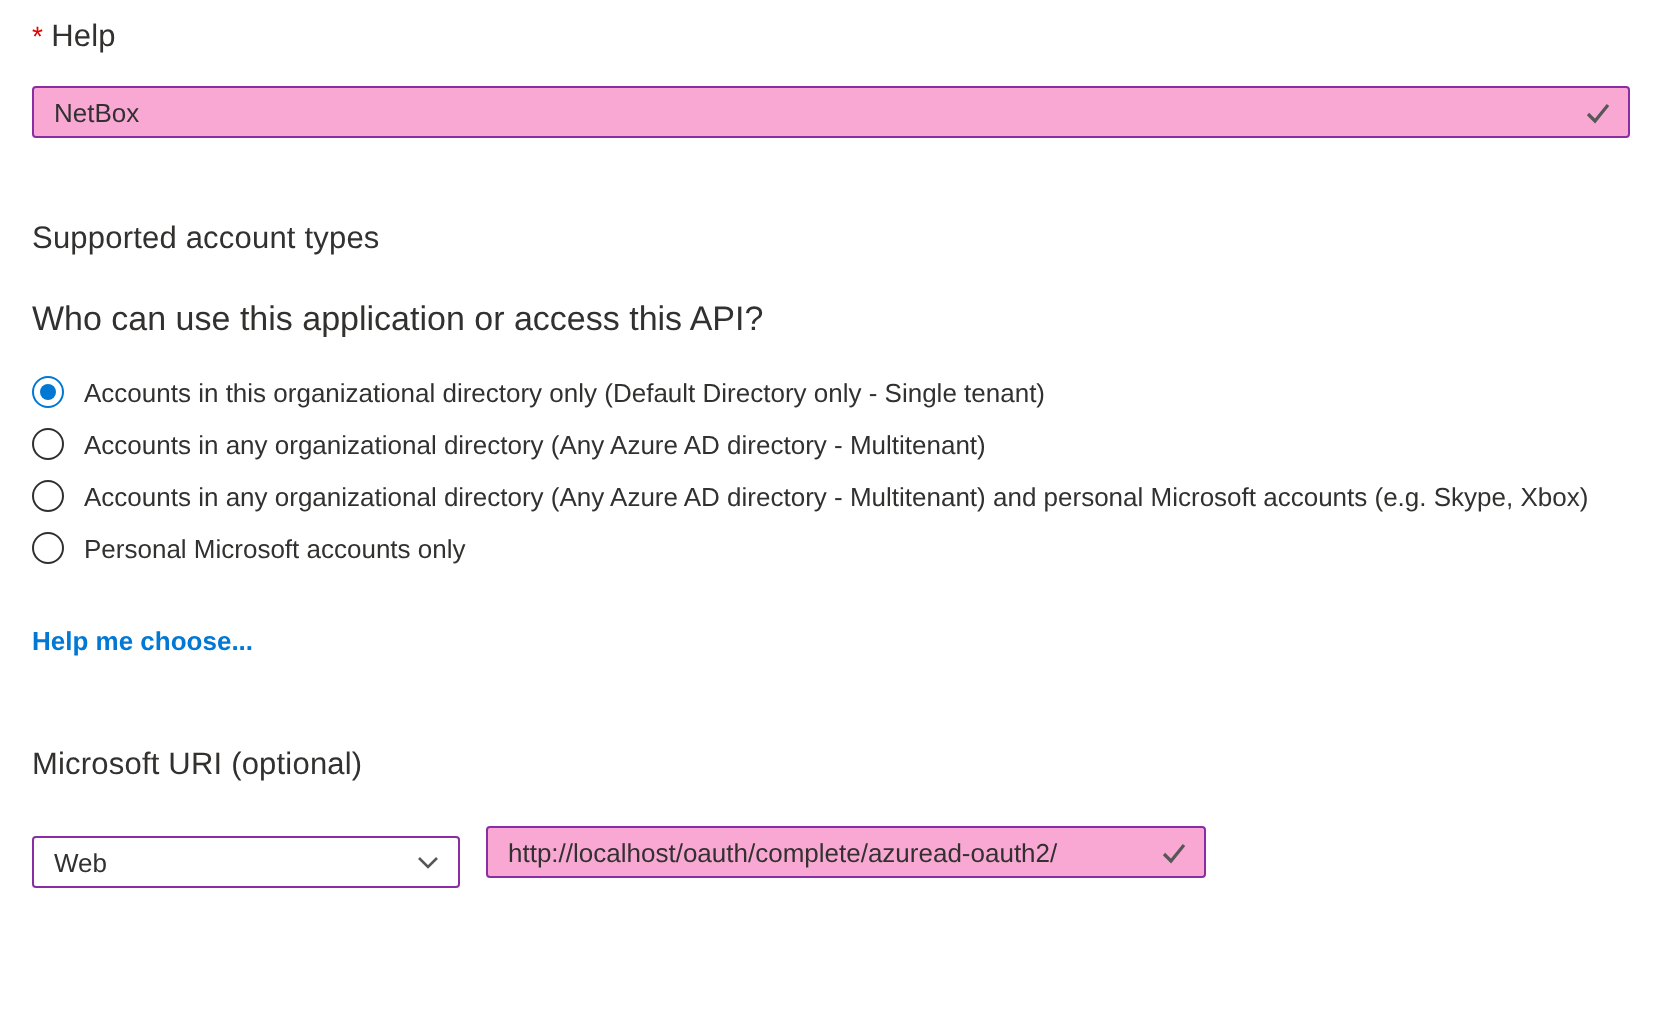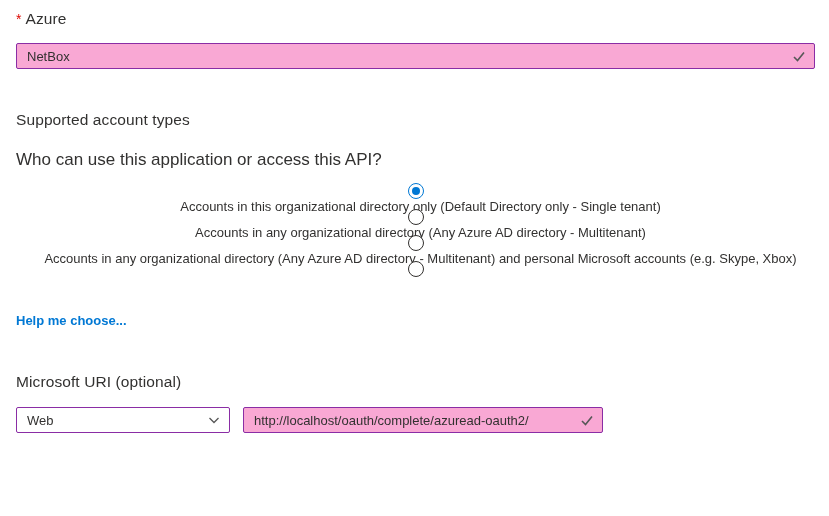--- a/index.html
+++ b/index.html
@@ -63,21 +63,20 @@
   .check svg{display:block;}
   
   .sect-accounts{margin-top:42px;}
   .question{font-size:17px;margin-top:21px;}
   .radio-group{margin-top:13px;}
   .radio-option{
     display:flex;
     align-items:center;
     height:26px;
     cursor:pointer;
-    flex-direction:column;
   }
   .radio{
     width:16px;height:16px;
     border:1px solid #32302e;
     border-radius:50%;
     display:inline-flex;
     align-items:center;
     justify-content:center;
     flex:0 0 16px;
     background:#fff;
@@ -116,20 +115,21 @@
     width:214px;
     height:26px;
     border:1px solid var(--accent-purple);
     border-radius:2px;
     display:flex;
     align-items:center;
     padding:0 28px 0 10px;
     font-size:13px;
     cursor:pointer;
     background:#fff;
+    margin-top:10px;
   }
   .chevron{
     position:absolute;
     right:9px;
     top:50%;
     transform:translateY(-50%);
     width:12px;height:12px;
     pointer-events:none;
   }
   .uri-wrap{
@@ -137,21 +137,21 @@
     width:360px;
     height:26px;
     margin-top:0;
   }
 </style>
 </head>
 <body>
 
 <div class="sect-name">
   <div class="section-title">
-    <span class="required">*</span><span>Azure</span>
+    <span class="required">*</span><span>Help</span>
   </div>
   <div class="input-wrap">
     <input type="text" value="NetBox" style="">
     <span class="check">
       <svg viewBox="0 0 14 14" width="14" height="14">
         <polyline points="2,8 5.5,11.5 12,3.5" fill="none" stroke="#575757" stroke-width="1.6"></polyline>
       </svg>
     </span>
   </div>
 </div>
@@ -176,20 +176,21 @@
     <div class="radio-option">
       <span class="radio">
           <span class="dot"></span>
         </span>
       <span class="radio-label">Accounts in any organizational directory (Any Azure AD directory - Multitenant) and personal Microsoft accounts (e.g. Skype, Xbox)</span>
     </div>
     <div class="radio-option">
       <span class="radio">
           <span class="dot"></span>
         </span>
+      <span class="radio-label">Personal Microsoft accounts only</span>
     </div>
   </div>
 
   <a class="help-link">Help me choose...</a>
 </div>
 
 <div class="sect-redirect">
   <div class="section-title">Microsoft URI (optional)</div>
 
   <div class="controls-row">

